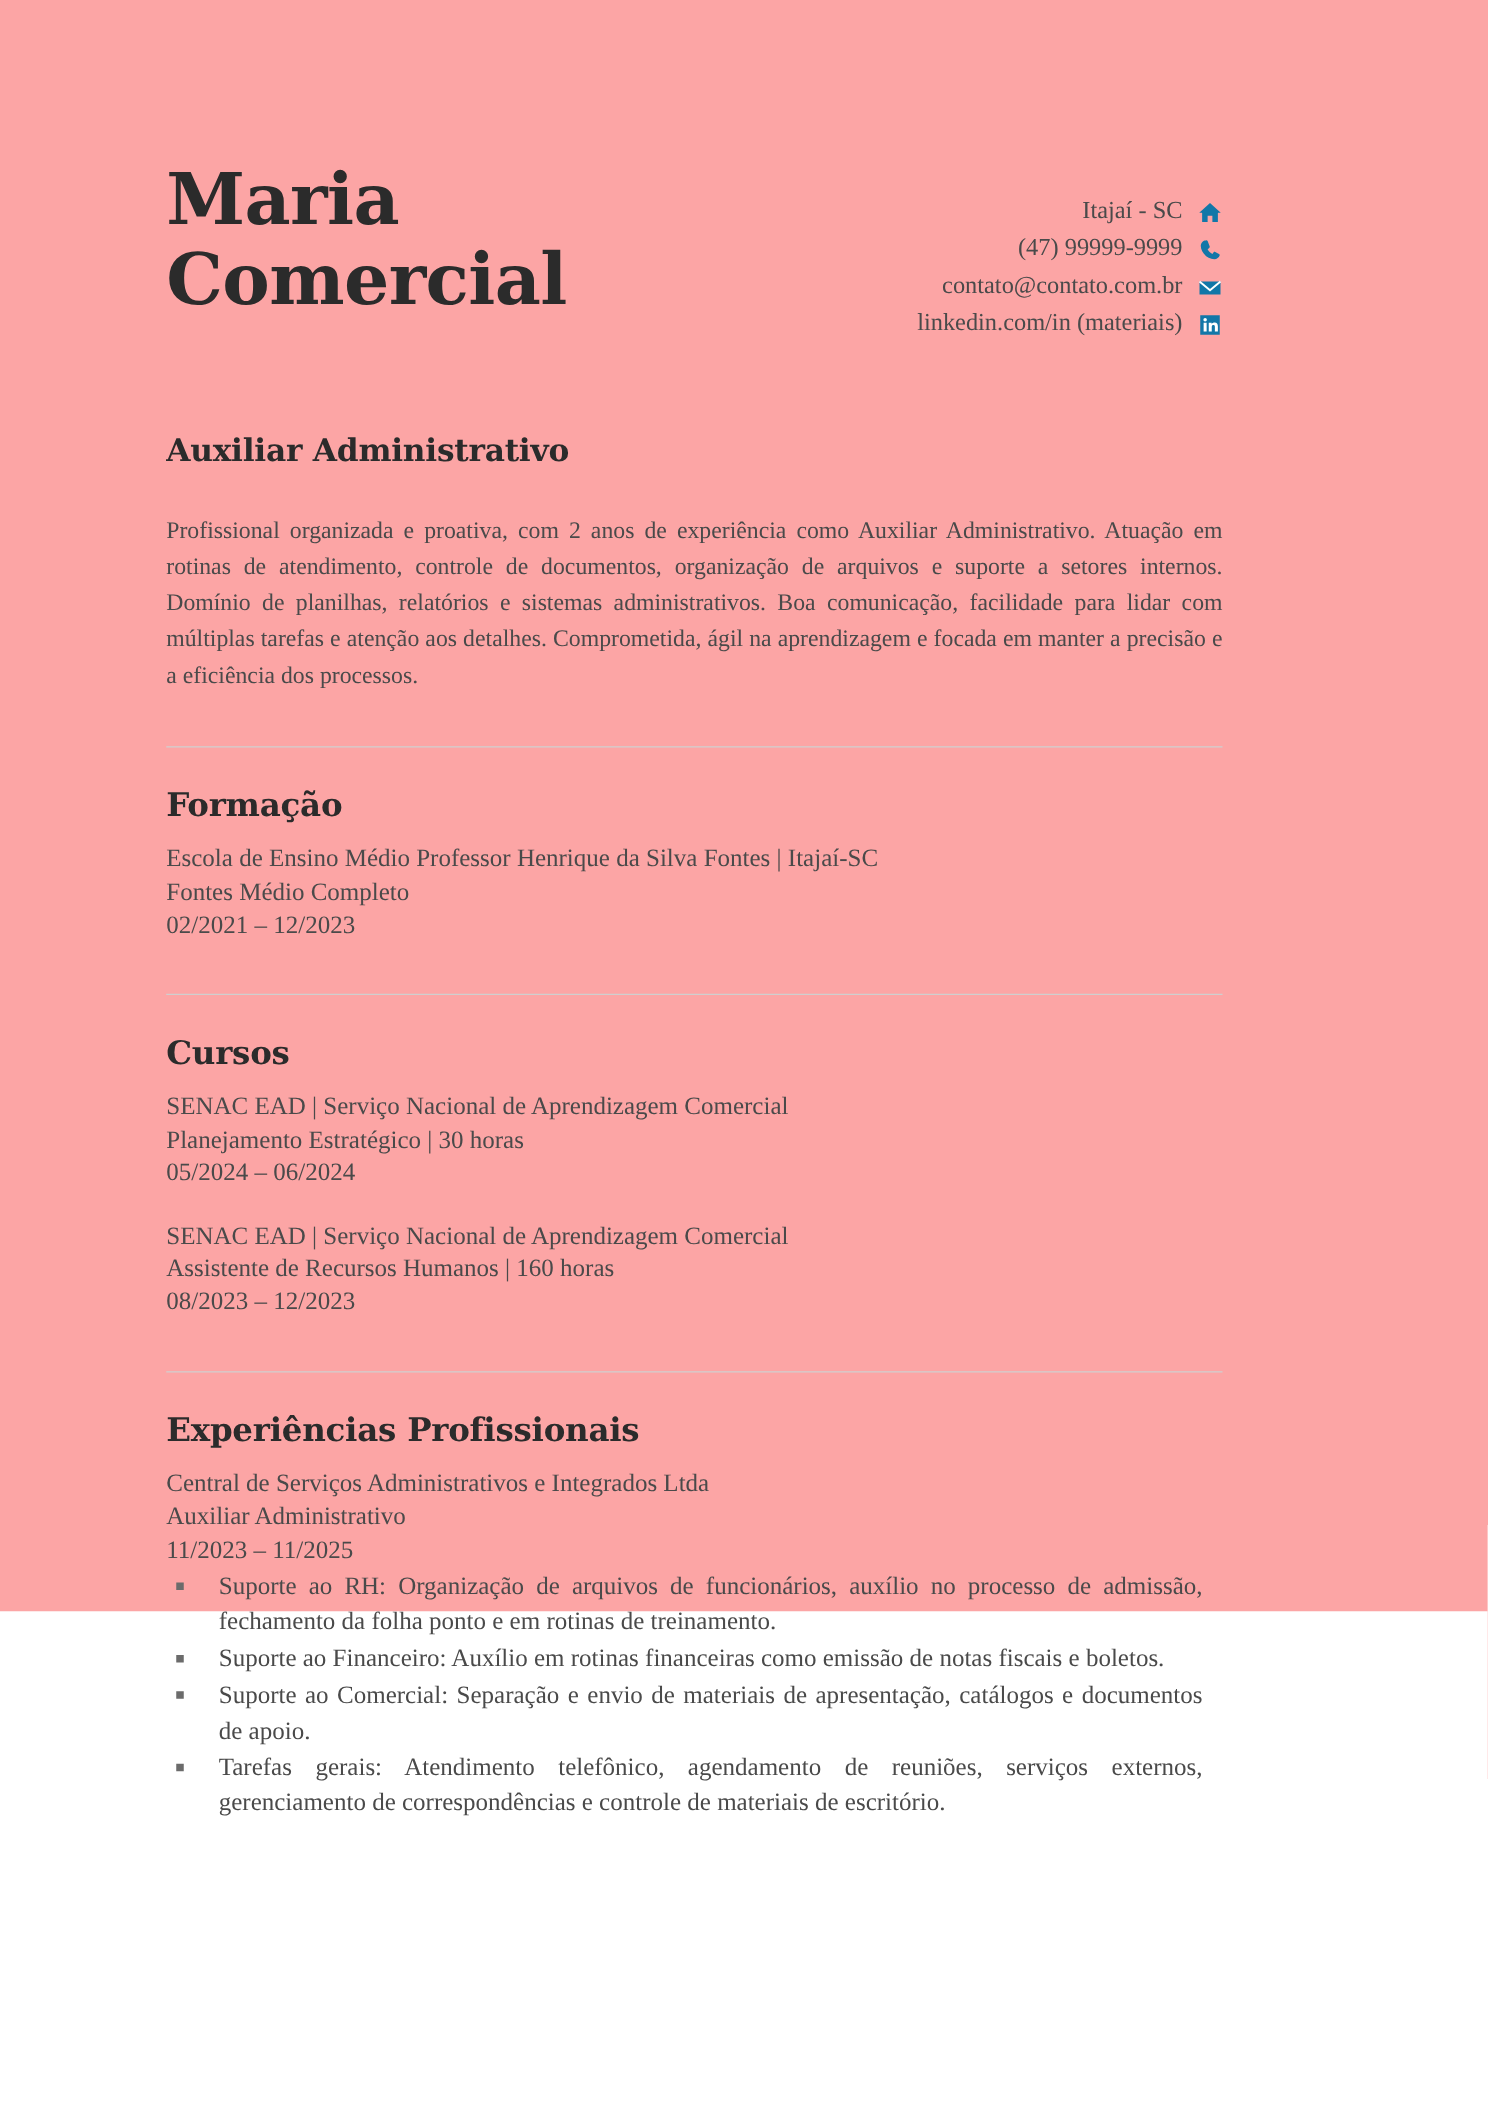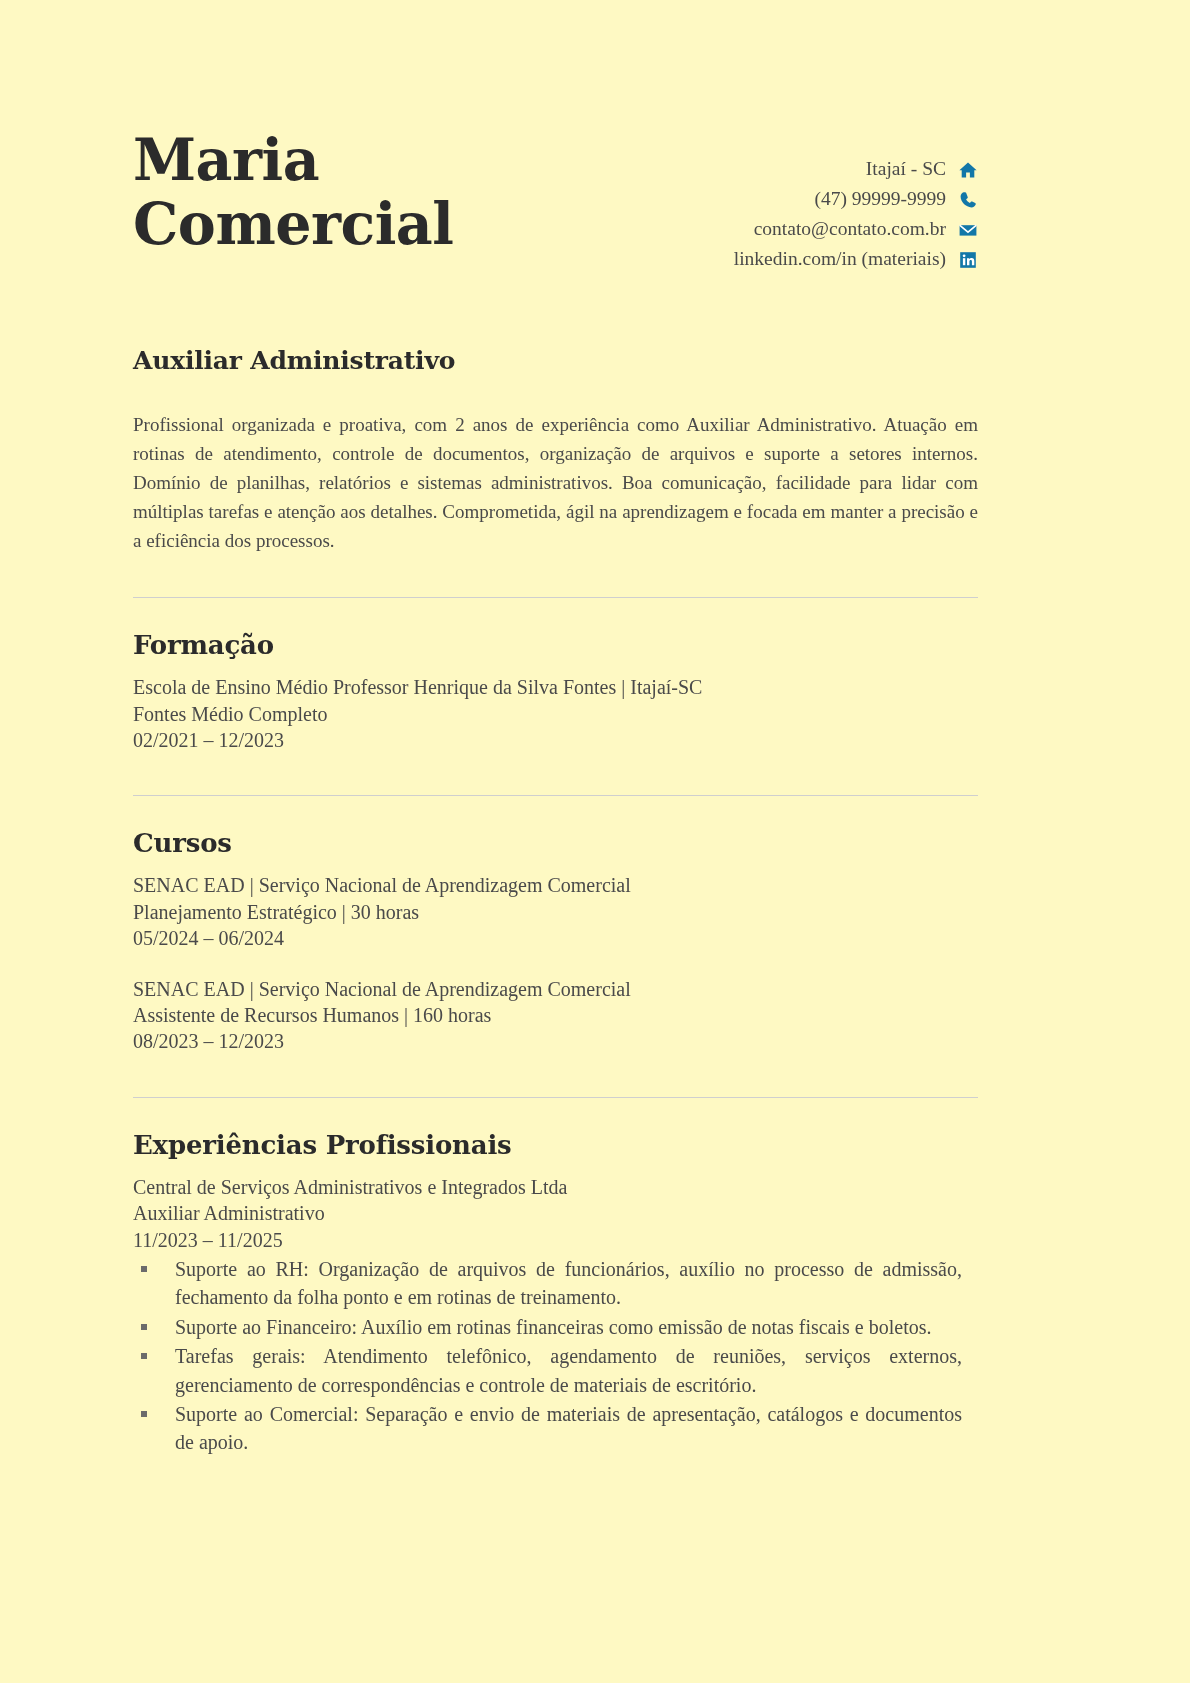--- a/index.html
+++ b/index.html
@@ -12,22 +12,22 @@
     height: 1683px;
     font-family: "Liberation Serif", "DejaVu Serif", serif;
     color: #3a3a3a;
     position: relative;
     overflow: hidden;
   }
   .page {
     position: absolute;
     left: 0; top: 0;
     width: 1190px;
-    height: 1683px;
-    background: #fef9c3;
+    height: 1289px;
+    background: #fca5a5;
   }
   .content {
     position: absolute;
     left: 133px;
     top: 0;
     width: 845px;
   }
 
   
   .header {
@@ -230,20 +230,20 @@
 
     <div class="section">
       <h3 class="section-title">Experiências Profissionais</h3>
       <div class="entry">
         <div class="entry-line">Central de Serviços Administrativos e Integrados Ltda</div>
         <div class="entry-line">Auxiliar Administrativo</div>
         <div class="entry-line">11/2023 – 11/2025</div>
         <ul class="bullets">
           <li><span class="sq"></span><span>Suporte ao RH: Organização de arquivos de funcionários, auxílio no processo de admissão, fechamento da folha ponto e em rotinas de treinamento.</span></li>
           <li><span class="sq"></span><span>Suporte ao Financeiro: Auxílio em rotinas financeiras como emissão de notas fiscais e boletos.</span></li>
+          <li><span class="sq"></span><span>Suporte ao Comercial: Separação e envio de materiais de apresentação, catálogos e documentos de apoio.</span></li>
           <li><span class="sq"></span><span>Tarefas gerais: Atendimento telefônico, agendamento de reuniões, serviços externos, gerenciamento de correspondências e controle de materiais de escritório.</span></li>
-          <li><span class="sq"></span><span>Suporte ao Comercial: Separação e envio de materiais de apresentação, catálogos e documentos de apoio.</span></li>
         </ul>
       </div>
     </div>
 
   </div>
 </div>
 
 </body></html>

